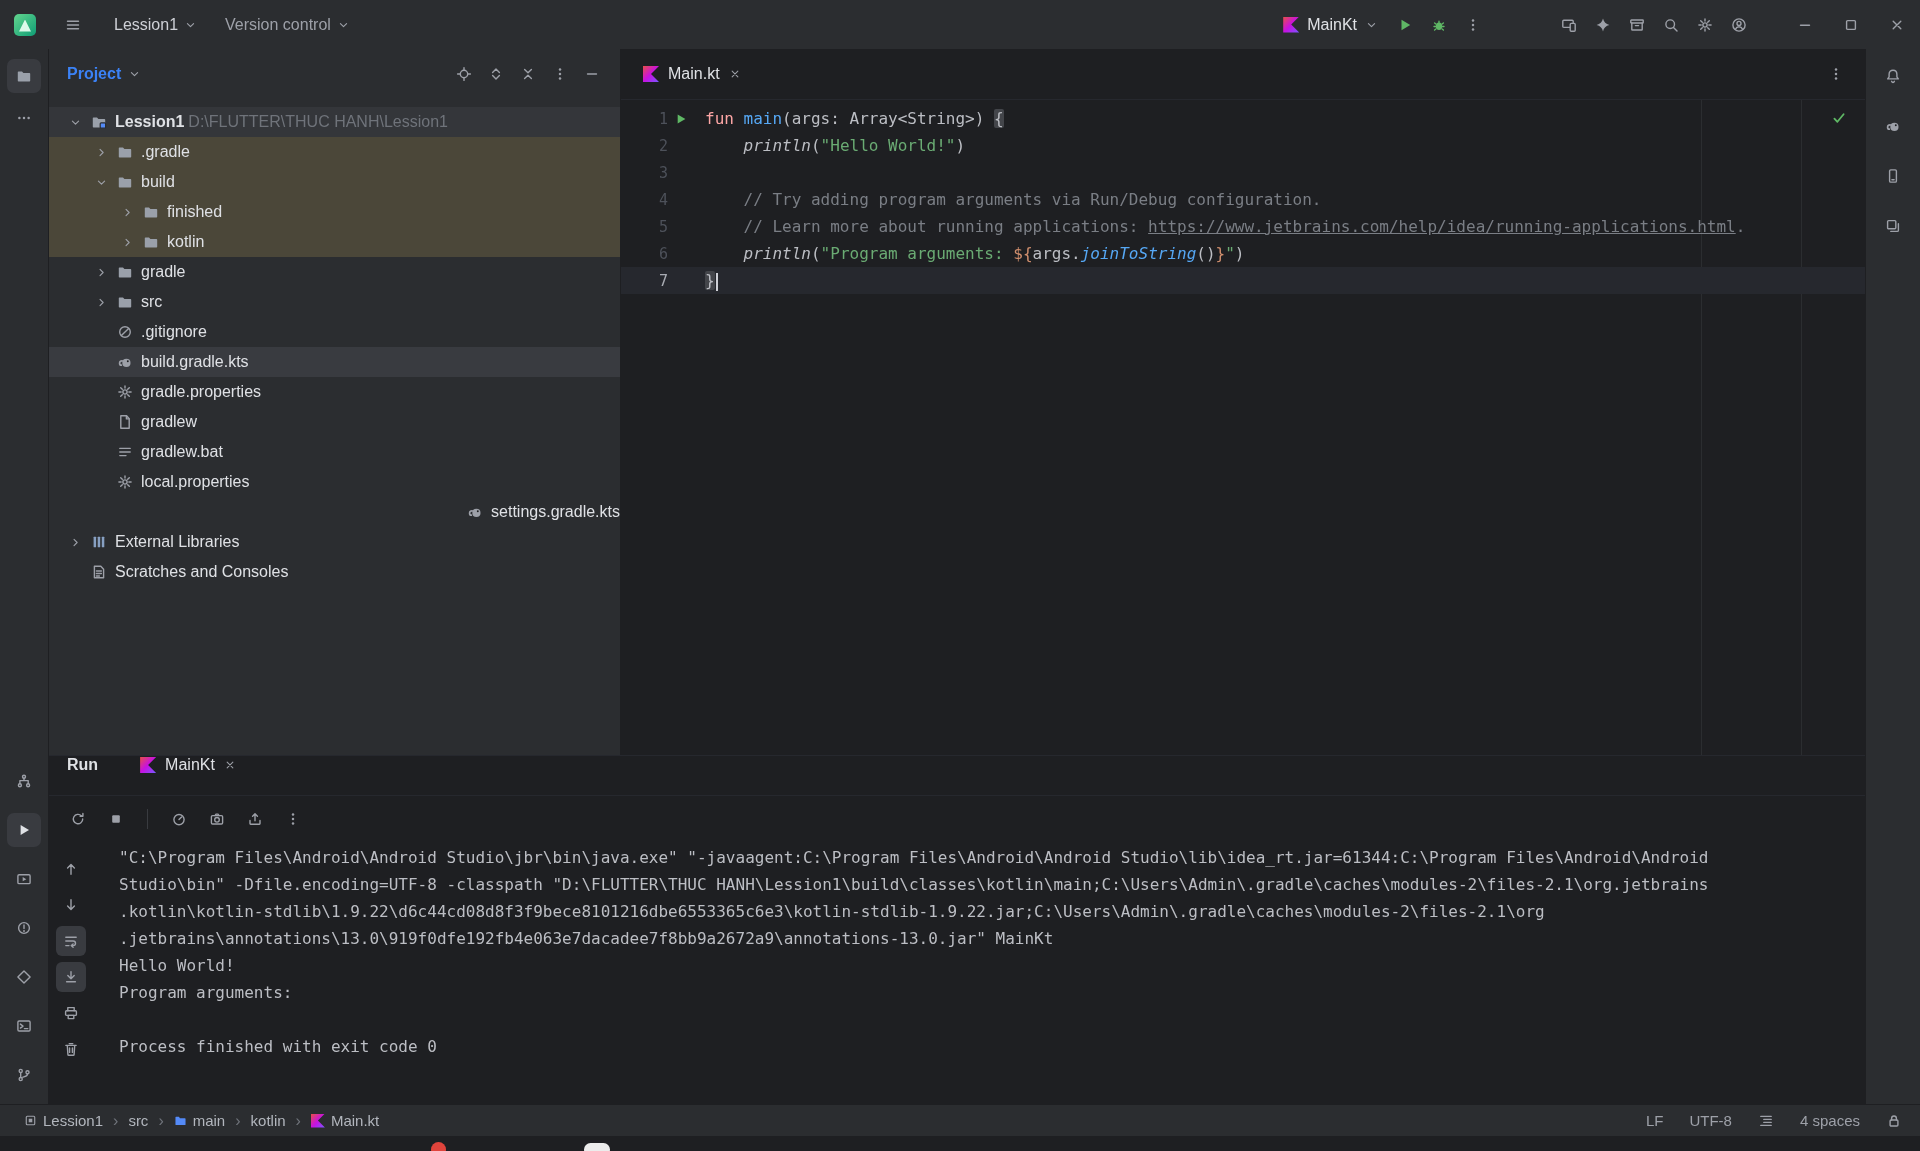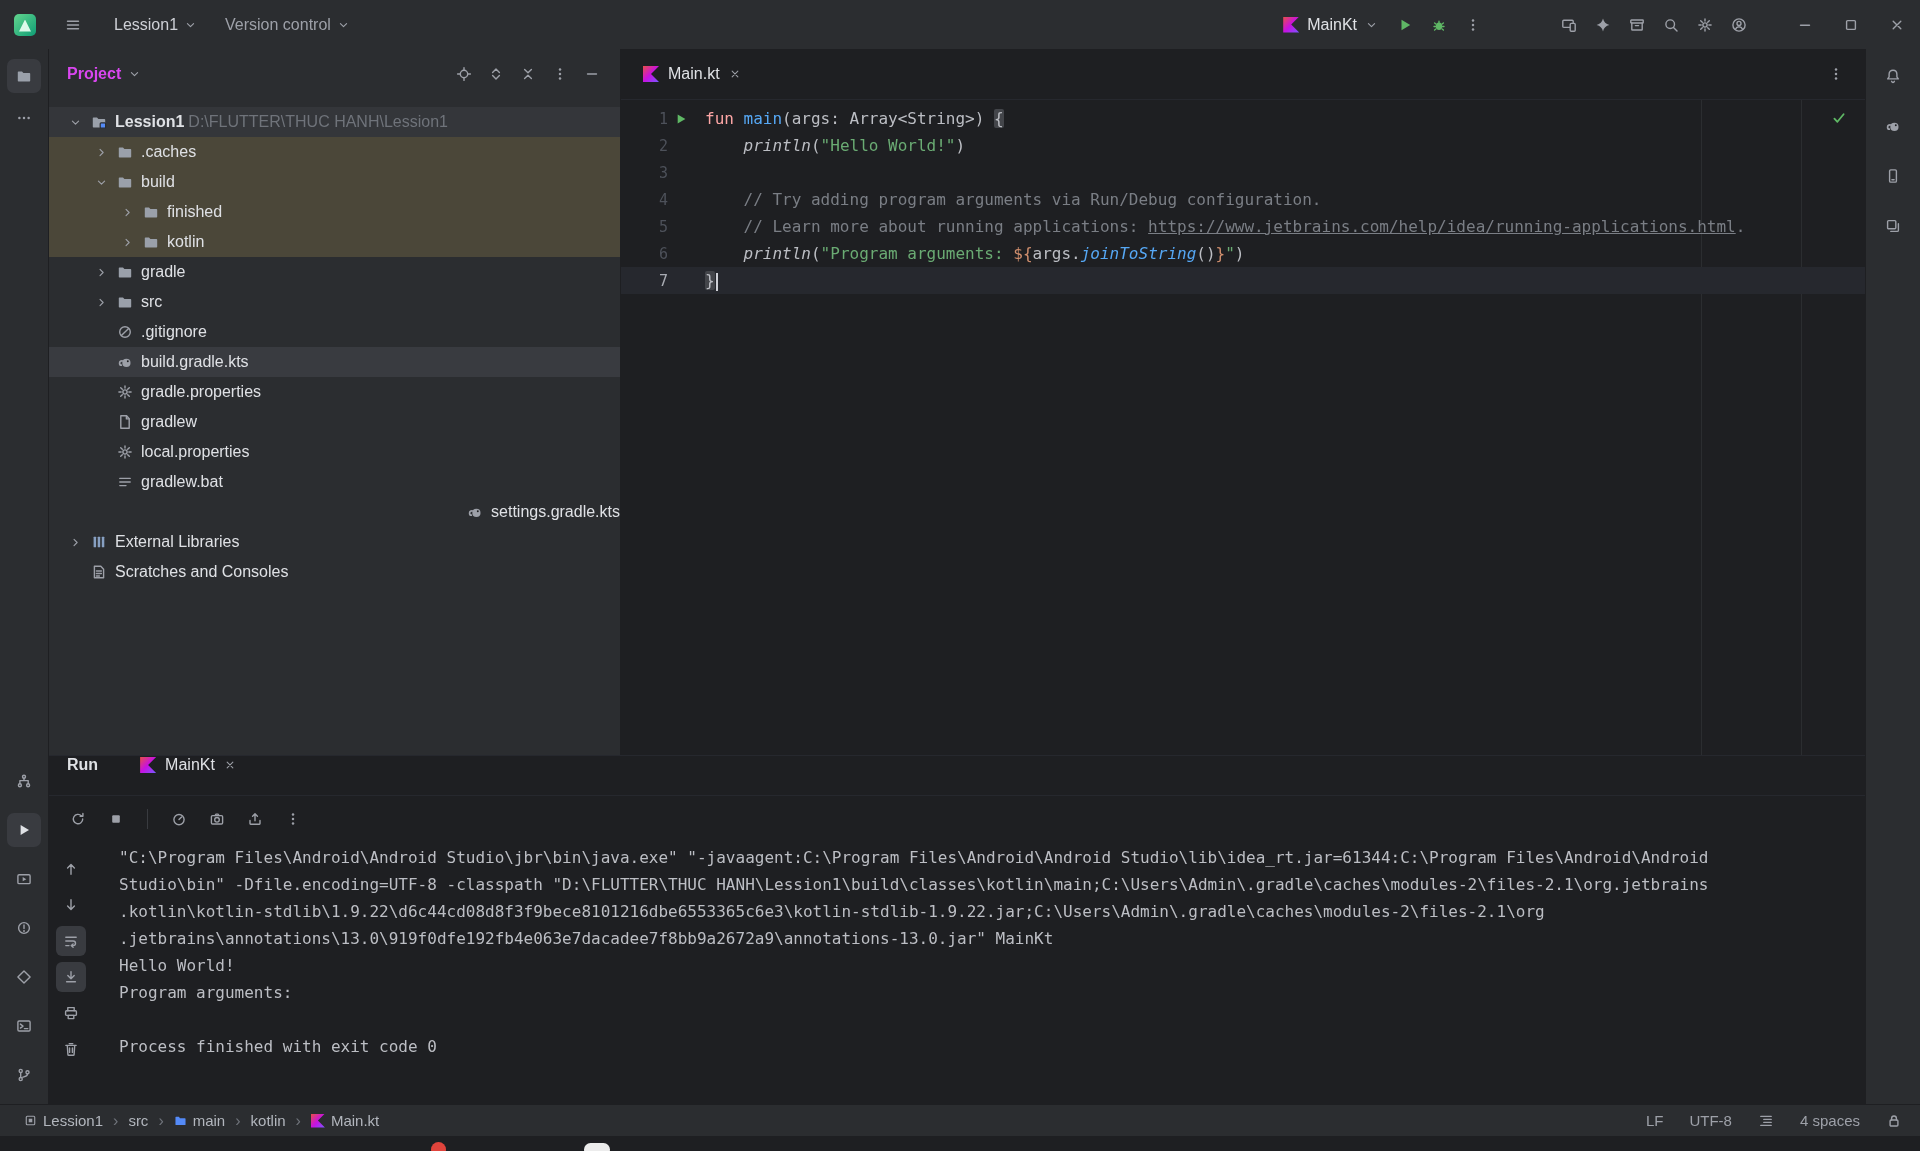--- a/index.html
+++ b/index.html
@@ -31,21 +31,21 @@
   .activitybar { position:absolute; left:0; top:49px; width:49px; height:1055px; background:#2b2d30; border-right:1px solid #1e1f22; display:flex; flex-direction:column; align-items:center; padding-top:10px; }
   .ab-btn { width:34px; height:34px; border-radius:7px; display:flex; align-items:center; justify-content:center; margin-bottom:8px; flex:none; }
   .ab-btn.active { background:#393b40; }
   .ab-spacer { flex:1; }
   .ab-bottom { display:flex; flex-direction:column; gap:15px; padding-bottom:12px; }
   .ab-bottom .ab-btn { margin-bottom:0; }
 
   
   .project-panel { position:absolute; left:49px; top:49px; width:572px; height:706px; background:#2b2d30; border-right:1px solid #1e1f22; display:flex; flex-direction:column; }
   .pp-header { height:50px; display:flex; align-items:center; padding:0 14px 0 18px; flex:none; }
-  .pp-title { display:flex; align-items:center; gap:7px; font-size:16px; font-weight:600; color:#d946ef; }
+  .pp-title { display:flex; align-items:center; gap:7px; font-size:16px; font-weight:600; color:#3b82f6; }
   .pp-actions { margin-left:auto; display:flex; align-items:center; gap:4px; }
   .pp-actions .icon-btn { width:28px; height:28px; }
   .pp-tree { padding-top:8px; }
   .tree-row { height:30px; display:flex; align-items:center; font-size:16px; color:#dfe1e5; white-space:pre; }
   .tree-row.hover { background:#34363a; }
   .tree-row.marked { background:#4b4739; }
   .tree-row.selected { background:#393b40; }
   .chev { width:24px; height:24px; flex:none; display:flex; align-items:center; justify-content:center; }
   .chev svg { width:13px; height:13px; }
   .t-icon { width:24px; height:24px; flex:none; display:flex; align-items:center; justify-content:center; }
@@ -390,21 +390,21 @@
       <div class="tree-row hover" style="padding-left: 14px;"><span class="chev" data-icon="chev-down"><svg viewBox="0 0 16 16" width="16" height="16" fill="none" stroke="#9da0a8" stroke-width="1.4" stroke-linecap="round" stroke-linejoin="round">
             <path d="M4.2 6.2L8 10l3.8-3.8"></path>
           </svg></span><span class="t-icon" data-icon="project"><svg viewBox="0 0 16 16" width="16" height="16" fill="none" stroke="#9da0a8" stroke-width="1.4" stroke-linecap="round" stroke-linejoin="round">
             <path d="M1.8 4.1c0-.4.3-.7.7-.7h3.5l1.4 1.7h6.1c.4 0 .7.3.7.7v7c0 .4-.3.7-.7.7H2.5c-.4 0-.7-.3-.7-.7z" fill="#9aa0aa" stroke="none"></path>
             <rect x="9.2" y="8.8" width="5.4" height="5.4" rx="1" fill="#548af7" stroke="#2b2d30" stroke-width="1.2"></rect>
           </svg></span><span class="t-label bold">Lession1</span><span class="t-path">D:\FLUTTER\THUC HANH\Lession1</span></div>
       <div class="tree-row marked" style="padding-left: 40px;"><span class="chev" data-icon="chev-right"><svg viewBox="0 0 16 16" width="16" height="16" fill="none" stroke="#9da0a8" stroke-width="1.4" stroke-linecap="round" stroke-linejoin="round">
             <path d="M6.2 4.2L10 8l-3.8 3.8"></path>
           </svg></span><span class="t-icon" data-icon="folder"><svg viewBox="0 0 16 16" width="16" height="16" fill="none" stroke="#9da0a8" stroke-width="1.4" stroke-linecap="round" stroke-linejoin="round">
             <path d="M1.8 4.1c0-.4.3-.7.7-.7h3.5l1.4 1.7h6.1c.4 0 .7.3.7.7v7c0 .4-.3.7-.7.7H2.5c-.4 0-.7-.3-.7-.7z" fill="#9aa0aa" stroke="none"></path>
-          </svg></span><span class="t-label">.caches</span></div>
+          </svg></span><span class="t-label">.gradle</span></div>
       <div class="tree-row marked" style="padding-left: 40px;"><span class="chev" data-icon="chev-down"><svg viewBox="0 0 16 16" width="16" height="16" fill="none" stroke="#9da0a8" stroke-width="1.4" stroke-linecap="round" stroke-linejoin="round">
             <path d="M4.2 6.2L8 10l3.8-3.8"></path>
           </svg></span><span class="t-icon" data-icon="folder"><svg viewBox="0 0 16 16" width="16" height="16" fill="none" stroke="#9da0a8" stroke-width="1.4" stroke-linecap="round" stroke-linejoin="round">
             <path d="M1.8 4.1c0-.4.3-.7.7-.7h3.5l1.4 1.7h6.1c.4 0 .7.3.7.7v7c0 .4-.3.7-.7.7H2.5c-.4 0-.7-.3-.7-.7z" fill="#9aa0aa" stroke="none"></path>
           </svg></span><span class="t-label">build</span></div>
       <div class="tree-row marked" style="padding-left: 66px;"><span class="chev" data-icon="chev-right"><svg viewBox="0 0 16 16" width="16" height="16" fill="none" stroke="#9da0a8" stroke-width="1.4" stroke-linecap="round" stroke-linejoin="round">
             <path d="M6.2 4.2L10 8l-3.8 3.8"></path>
           </svg></span><span class="t-icon" data-icon="folder"><svg viewBox="0 0 16 16" width="16" height="16" fill="none" stroke="#9da0a8" stroke-width="1.4" stroke-linecap="round" stroke-linejoin="round">
             <path d="M1.8 4.1c0-.4.3-.7.7-.7h3.5l1.4 1.7h6.1c.4 0 .7.3.7.7v7c0 .4-.3.7-.7.7H2.5c-.4 0-.7-.3-.7-.7z" fill="#9aa0aa" stroke="none"></path>
           </svg></span><span class="t-label">finished</span></div>
@@ -433,27 +433,27 @@
             <circle cx="10.8" cy="7.2" r=".95" fill="#1e1f22" stroke="none"></circle>
           </svg></span><span class="t-label">build.gradle.kts</span></div>
       <div class="tree-row" style="padding-left: 40px;"><span class="chev"></span><span class="t-icon" data-icon="settings"><svg viewBox="0 0 16 16" width="16" height="16" fill="none" stroke="#9da0a8" stroke-width="1.4" stroke-linecap="round" stroke-linejoin="round">
             <circle cx="8" cy="8" r="2.1"></circle>
             <path d="M8 1.9v2.2M8 11.9v2.2M1.9 8h2.2M11.9 8h2.2M3.7 3.7l1.6 1.6M10.7 10.7l1.6 1.6M12.3 3.7l-1.6 1.6M5.3 10.7l-1.6 1.6"></path>
           </svg></span><span class="t-label">gradle.properties</span></div>
       <div class="tree-row" style="padding-left: 40px;"><span class="chev"></span><span class="t-icon" data-icon="file"><svg viewBox="0 0 16 16" width="16" height="16" fill="none" stroke="#9da0a8" stroke-width="1.4" stroke-linecap="round" stroke-linejoin="round">
             <path d="M3.8 1.8h5.8l2.6 2.9v9.5H3.8z"></path>
             <path d="M9.4 1.8v3.1h2.8"></path>
           </svg></span><span class="t-label">gradlew</span></div>
+      <div class="tree-row" style="padding-left: 40px;"><span class="chev"></span><span class="t-icon" data-icon="lines"><svg viewBox="0 0 16 16" width="16" height="16" fill="none" stroke="#9da0a8" stroke-width="1.4" stroke-linecap="round" stroke-linejoin="round">
+            <path d="M2.8 4.4h10.4M2.8 8h10.4M2.8 11.6h6.2"></path>
+          </svg></span><span class="t-label">gradlew.bat</span></div>
       <div class="tree-row" style="padding-left: 40px;"><span class="chev"></span><span class="t-icon" data-icon="settings"><svg viewBox="0 0 16 16" width="16" height="16" fill="none" stroke="#9da0a8" stroke-width="1.4" stroke-linecap="round" stroke-linejoin="round">
             <circle cx="8" cy="8" r="2.1"></circle>
             <path d="M8 1.9v2.2M8 11.9v2.2M1.9 8h2.2M11.9 8h2.2M3.7 3.7l1.6 1.6M10.7 10.7l1.6 1.6M12.3 3.7l-1.6 1.6M5.3 10.7l-1.6 1.6"></path>
           </svg></span><span class="t-label">local.properties</span></div>
-      <div class="tree-row" style="padding-left: 40px;"><span class="chev"></span><span class="t-icon" data-icon="lines"><svg viewBox="0 0 16 16" width="16" height="16" fill="none" stroke="#9da0a8" stroke-width="1.4" stroke-linecap="round" stroke-linejoin="round">
-            <path d="M2.8 4.4h10.4M2.8 8h10.4M2.8 11.6h6.2"></path>
-          </svg></span><span class="t-label">gradlew.bat</span></div>
       <div class="tree-row" style="padding-left: 40px; justify-content: flex-end;"><span class="chev"></span><span class="t-icon" data-icon="gradle"><svg viewBox="0 0 16 16" width="16" height="16" fill="none" stroke="#9da0a8" stroke-width="1.4" stroke-linecap="round" stroke-linejoin="round">
             <circle cx="9.4" cy="8.9" r="4.1" fill="#9da0a8" stroke="none"></circle>
             <path d="M5.8 7c-1.9-.4-3.2.5-3.2 2.2 0 1.3.8 2 1.7 2" stroke="#9da0a8" stroke-width="1.7"></path>
             <circle cx="10.8" cy="7.2" r=".95" fill="#1e1f22" stroke="none"></circle>
           </svg></span><span class="t-label">settings.gradle.kts</span></div>
       <div class="tree-row" style="padding-left: 14px;"><span class="chev" data-icon="chev-right"><svg viewBox="0 0 16 16" width="16" height="16" fill="none" stroke="#9da0a8" stroke-width="1.4" stroke-linecap="round" stroke-linejoin="round">
             <path d="M6.2 4.2L10 8l-3.8 3.8"></path>
           </svg></span><span class="t-icon" data-icon="libraries"><svg viewBox="0 0 16 16" width="16" height="16" fill="none" stroke="#9da0a8" stroke-width="1.4" stroke-linecap="round" stroke-linejoin="round">
             <rect x="2.6" y="2.8" width="2.5" height="10.4" rx=".5" fill="#87a0c2" stroke="none"></rect>
             <rect x="6.7" y="2.8" width="2.5" height="10.4" rx=".5" fill="#87a0c2" stroke="none"></rect>

